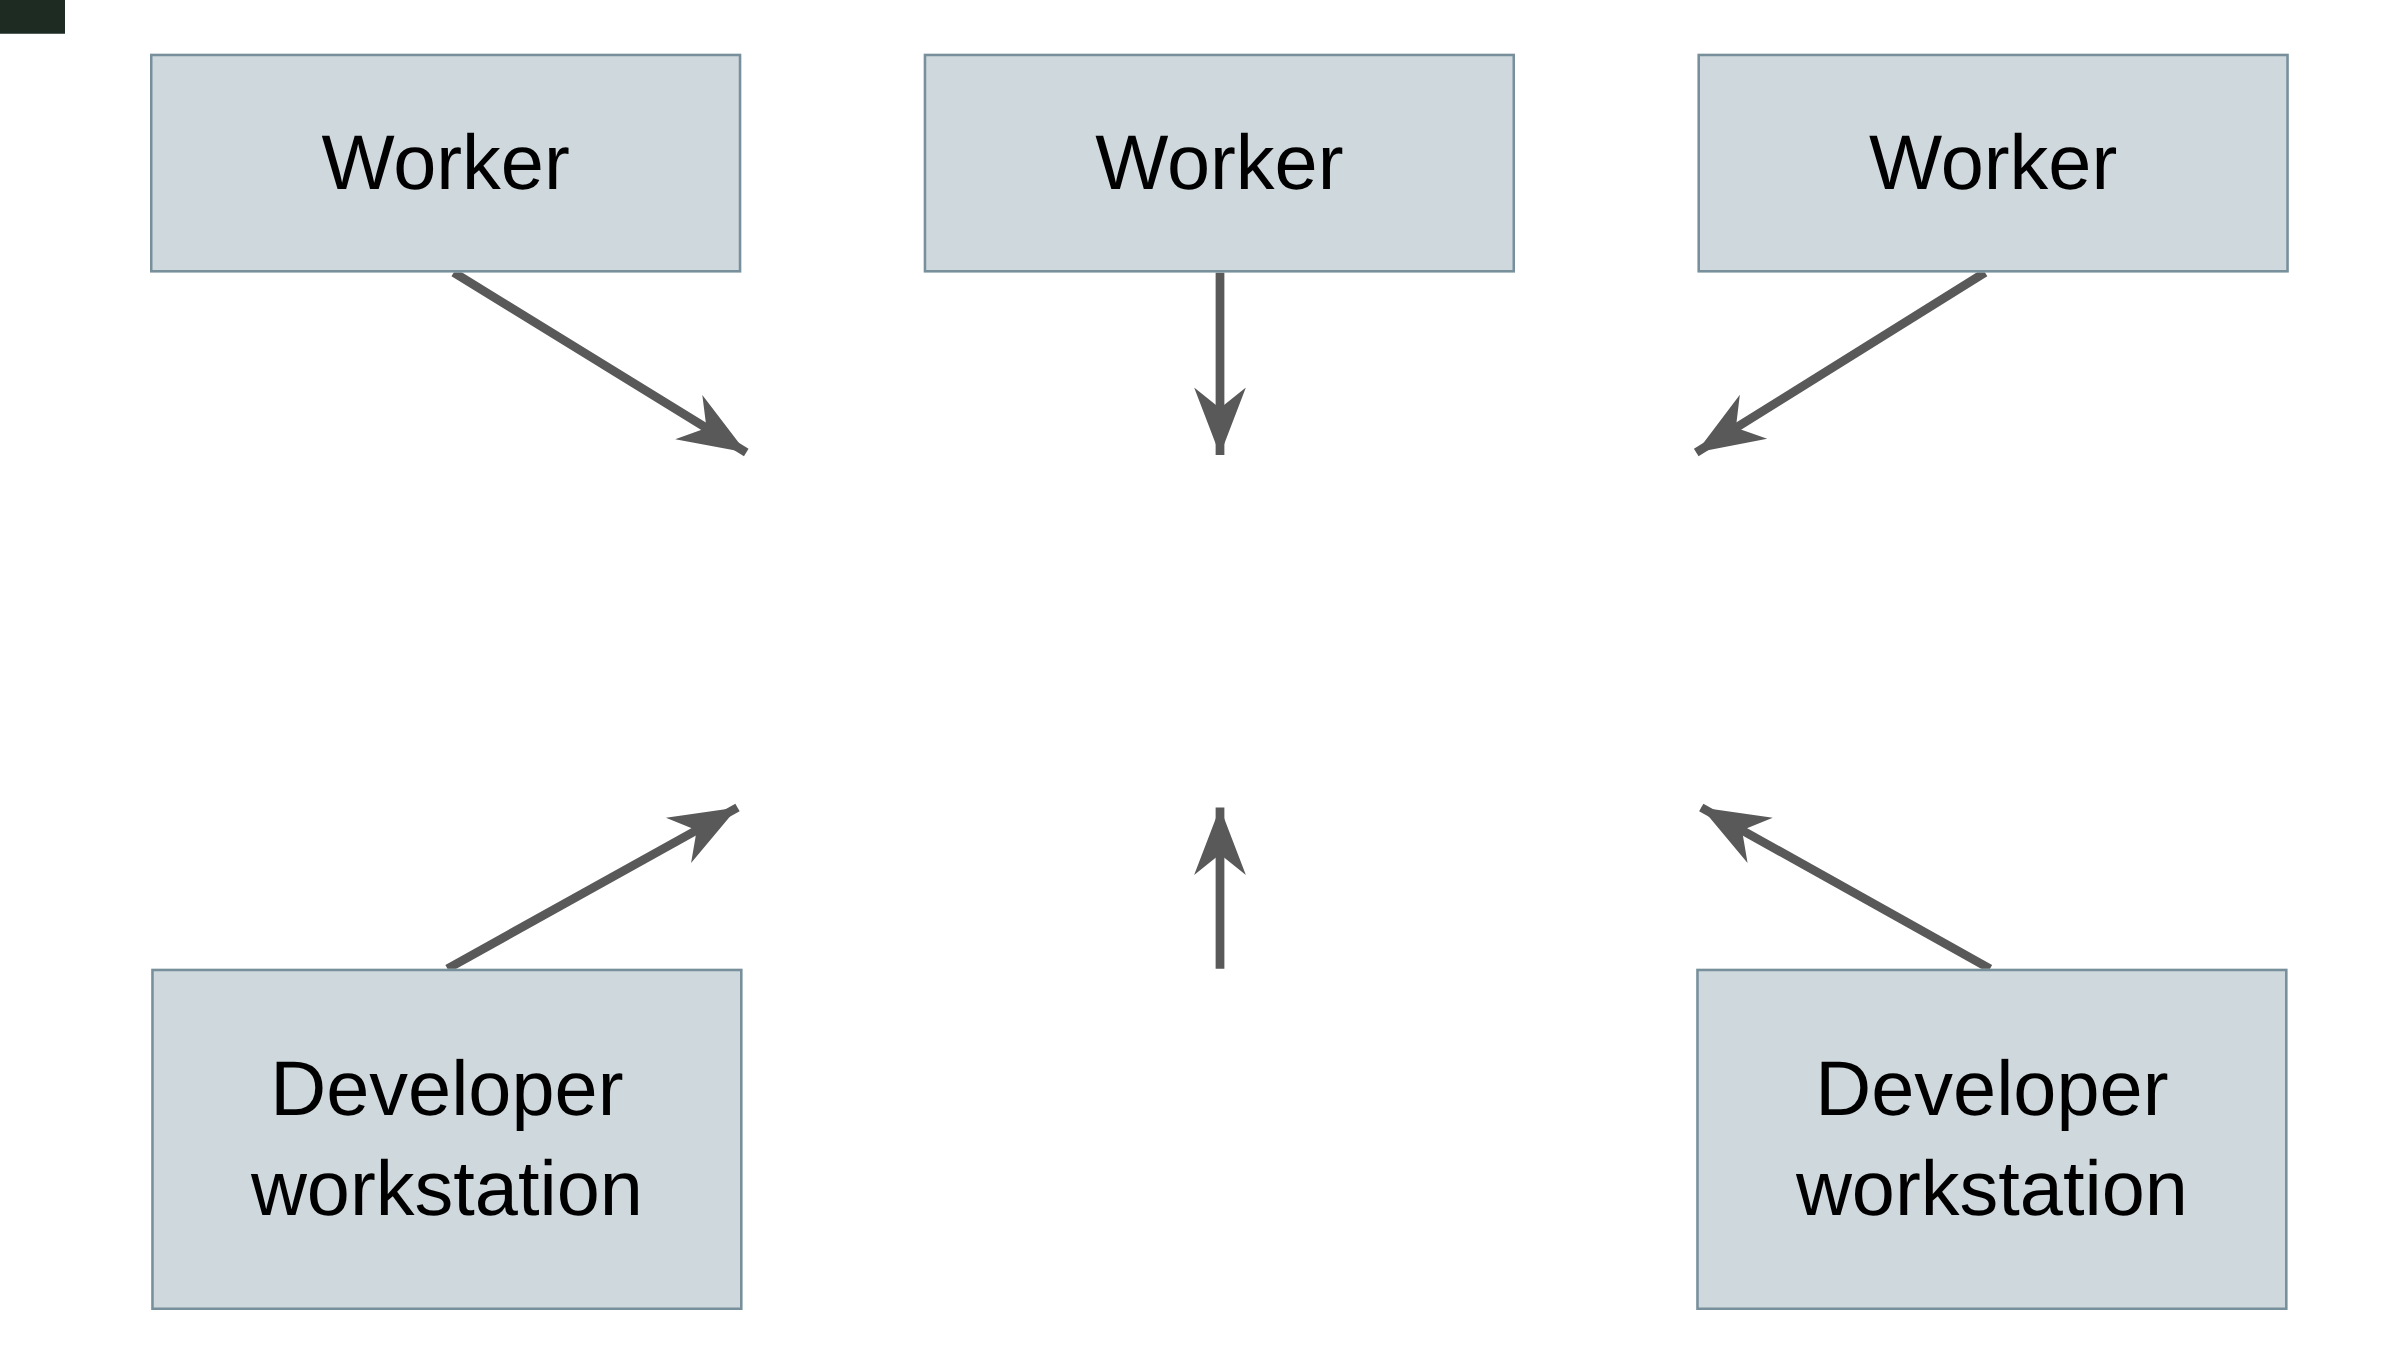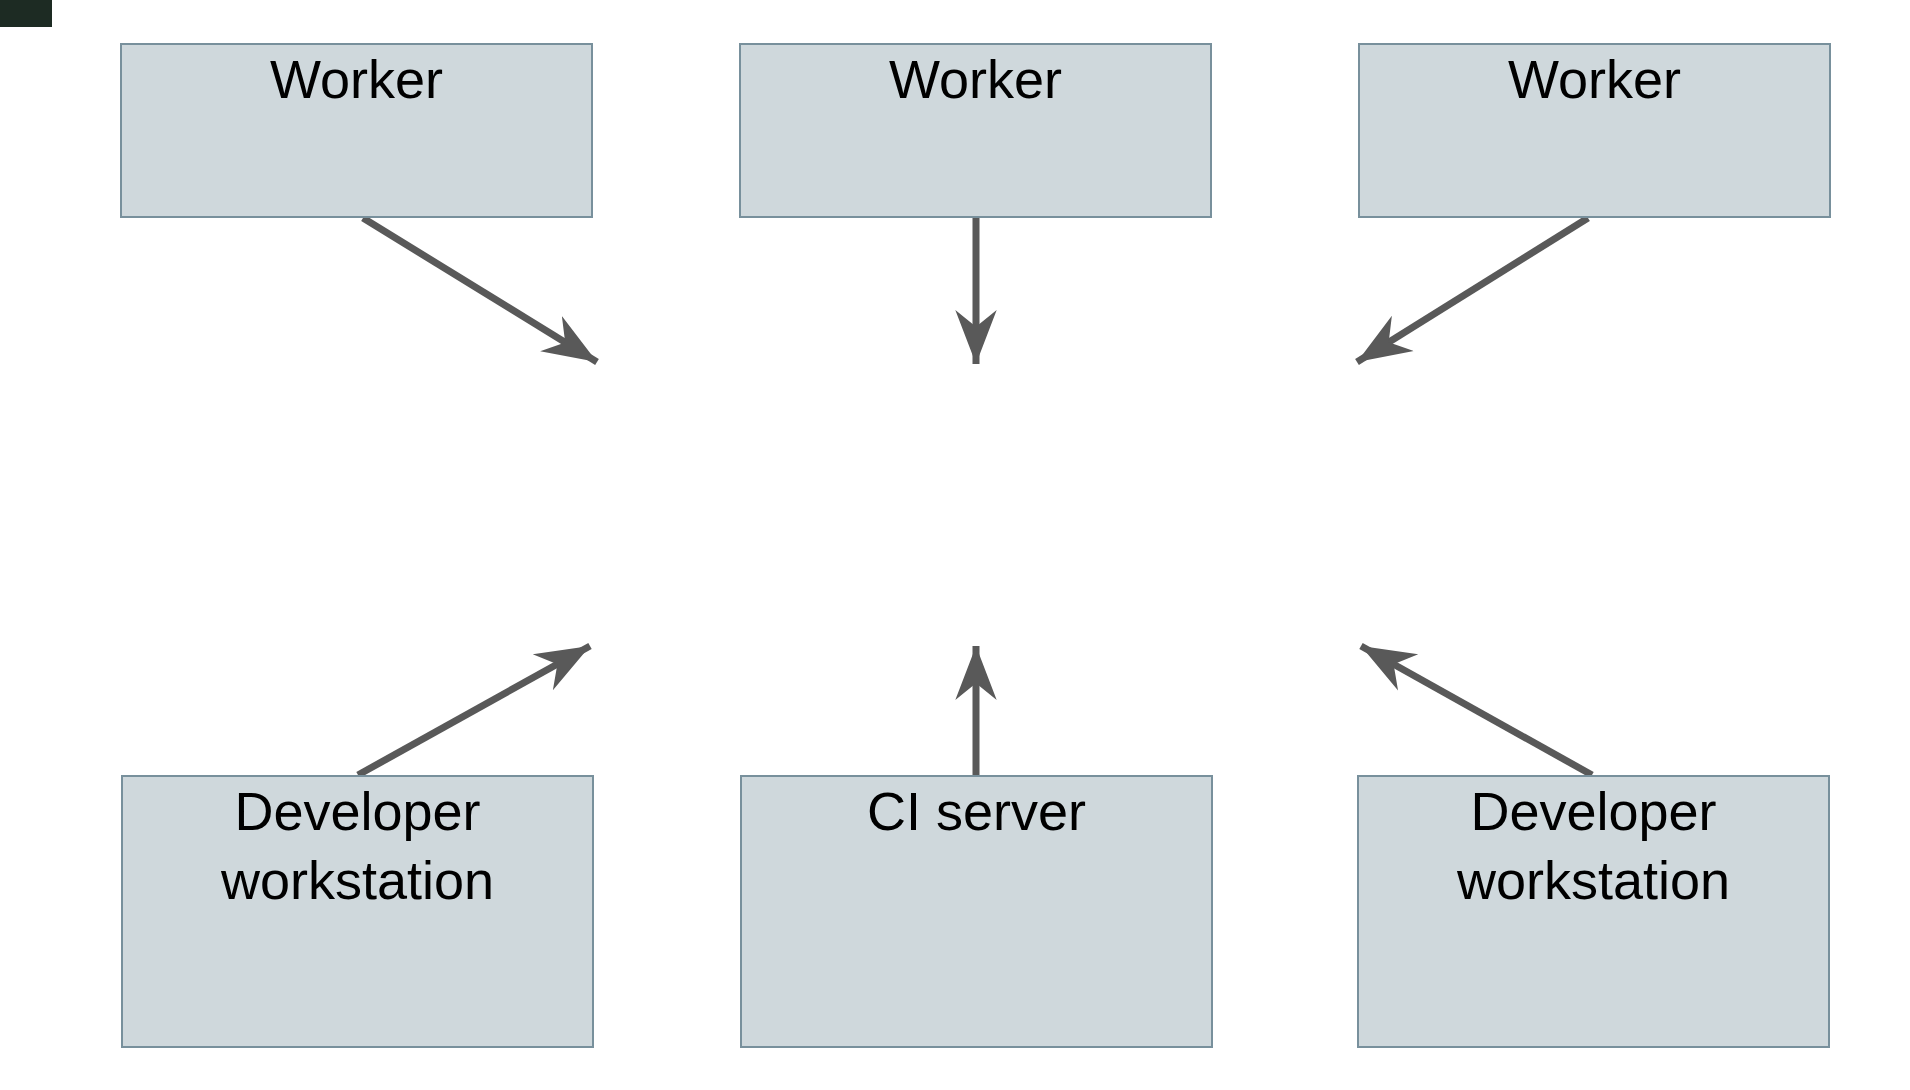--- a/index.html
+++ b/index.html
@@ -30,24 +30,25 @@
   }
   .arrowhead-glyph {
     fill: #595959;
   }
   .node {
     position: absolute;
     box-sizing: border-box;
     background: #cfd8dc;
     border: 2px solid #78909c;
     display: flex;
+    align-items: center;
     justify-content: center;
     text-align: center;
     color: #000000;
-    font-size: 54px;
+    font-size: 62px;
     line-height: 1.28;
   }
   .node .label {
     display: block;
     padding: 0 10px;
   }
   .corner-fragment {
     position: absolute;
     left: 0;
     top: 0;
@@ -78,22 +79,19 @@
   </div>
   <div class="node" style="left: 739px; top: 43px; width: 473px; height: 175px;">
     <span class="label">Worker</span>
   </div>
   <div class="node" style="left: 1358px; top: 43px; width: 473px; height: 175px;">
     <span class="label">Worker</span>
   </div>
   <div class="node" style="left: 121px; top: 775px; width: 473px; height: 273px;">
     <span class="label">Developer workstation</span>
   </div>
-  <div class="node" style="left: 740px; top: 775px; width: 473px; height: 273px;">
-    <span class="label">CI server</span>
-  </div>
   <div class="node" style="left: 1357px; top: 775px; width: 473px; height: 273px;">
     <span class="label">Developer workstation</span>
   </div>
 
   <div class="corner-fragment" style="left: 0px; top: 0px; width: 52px; height: 27px; background: rgb(29, 43, 35);"></div>
 
 </div>
 
 </body></html>

